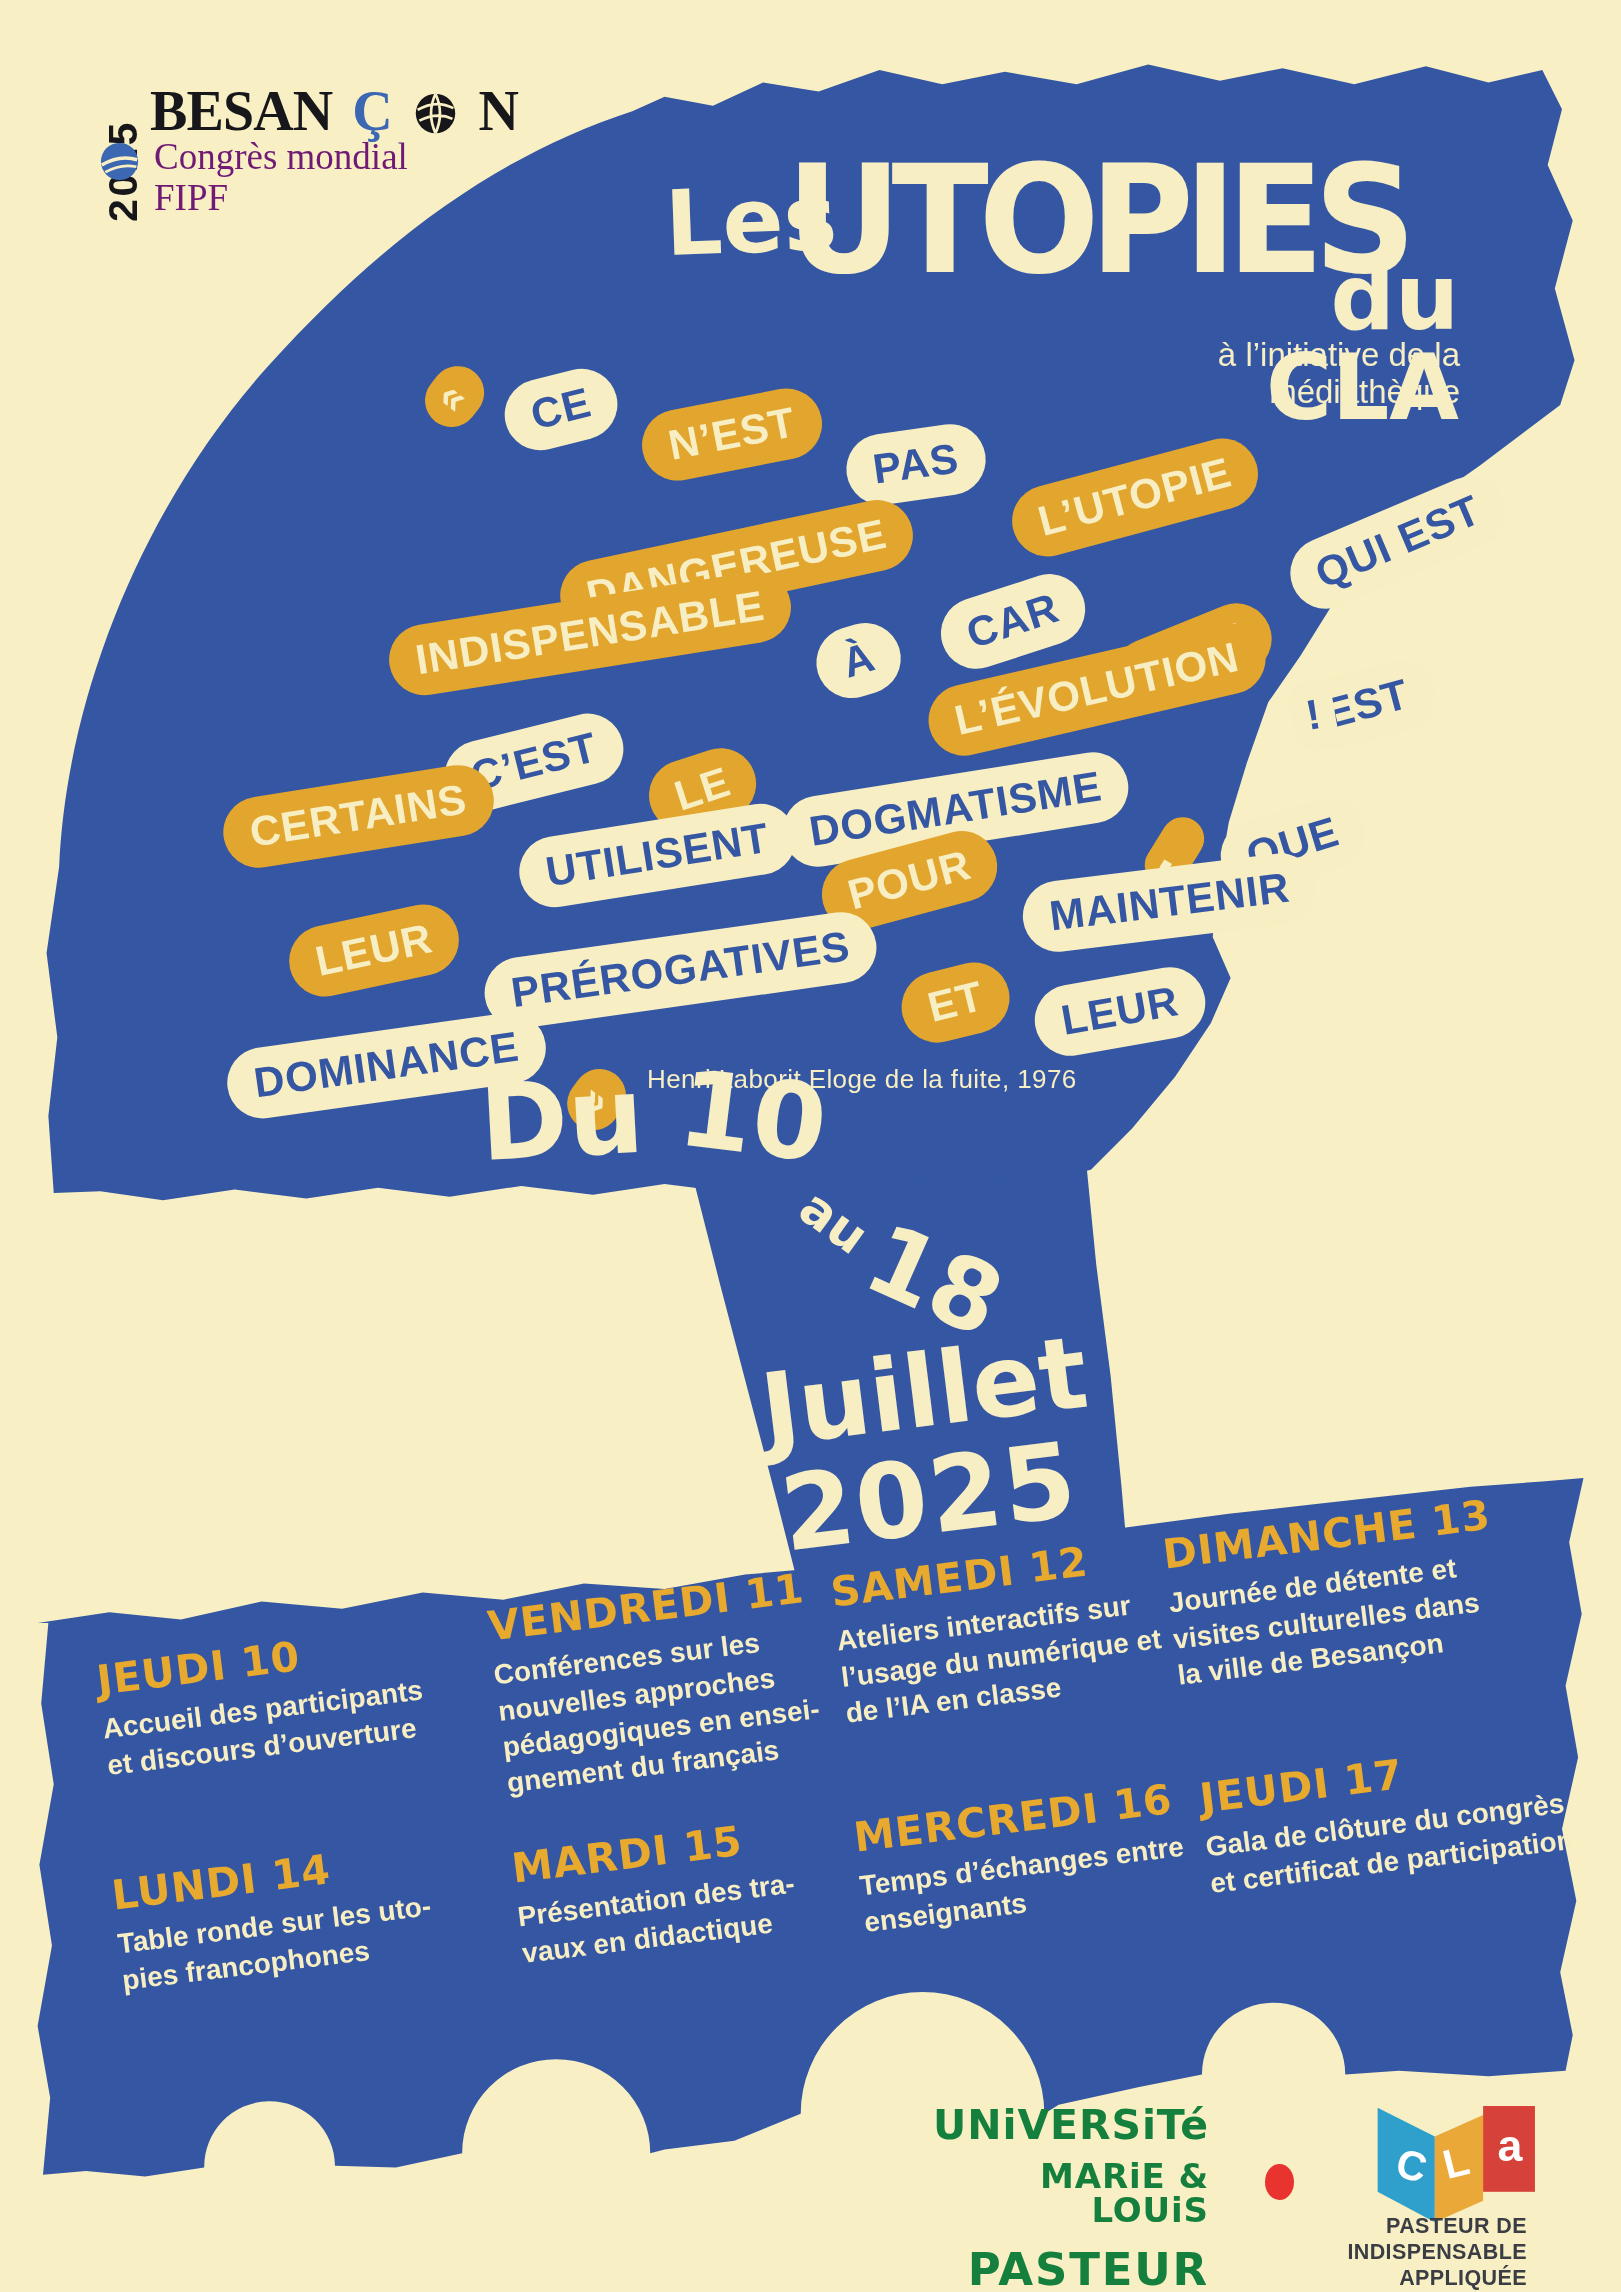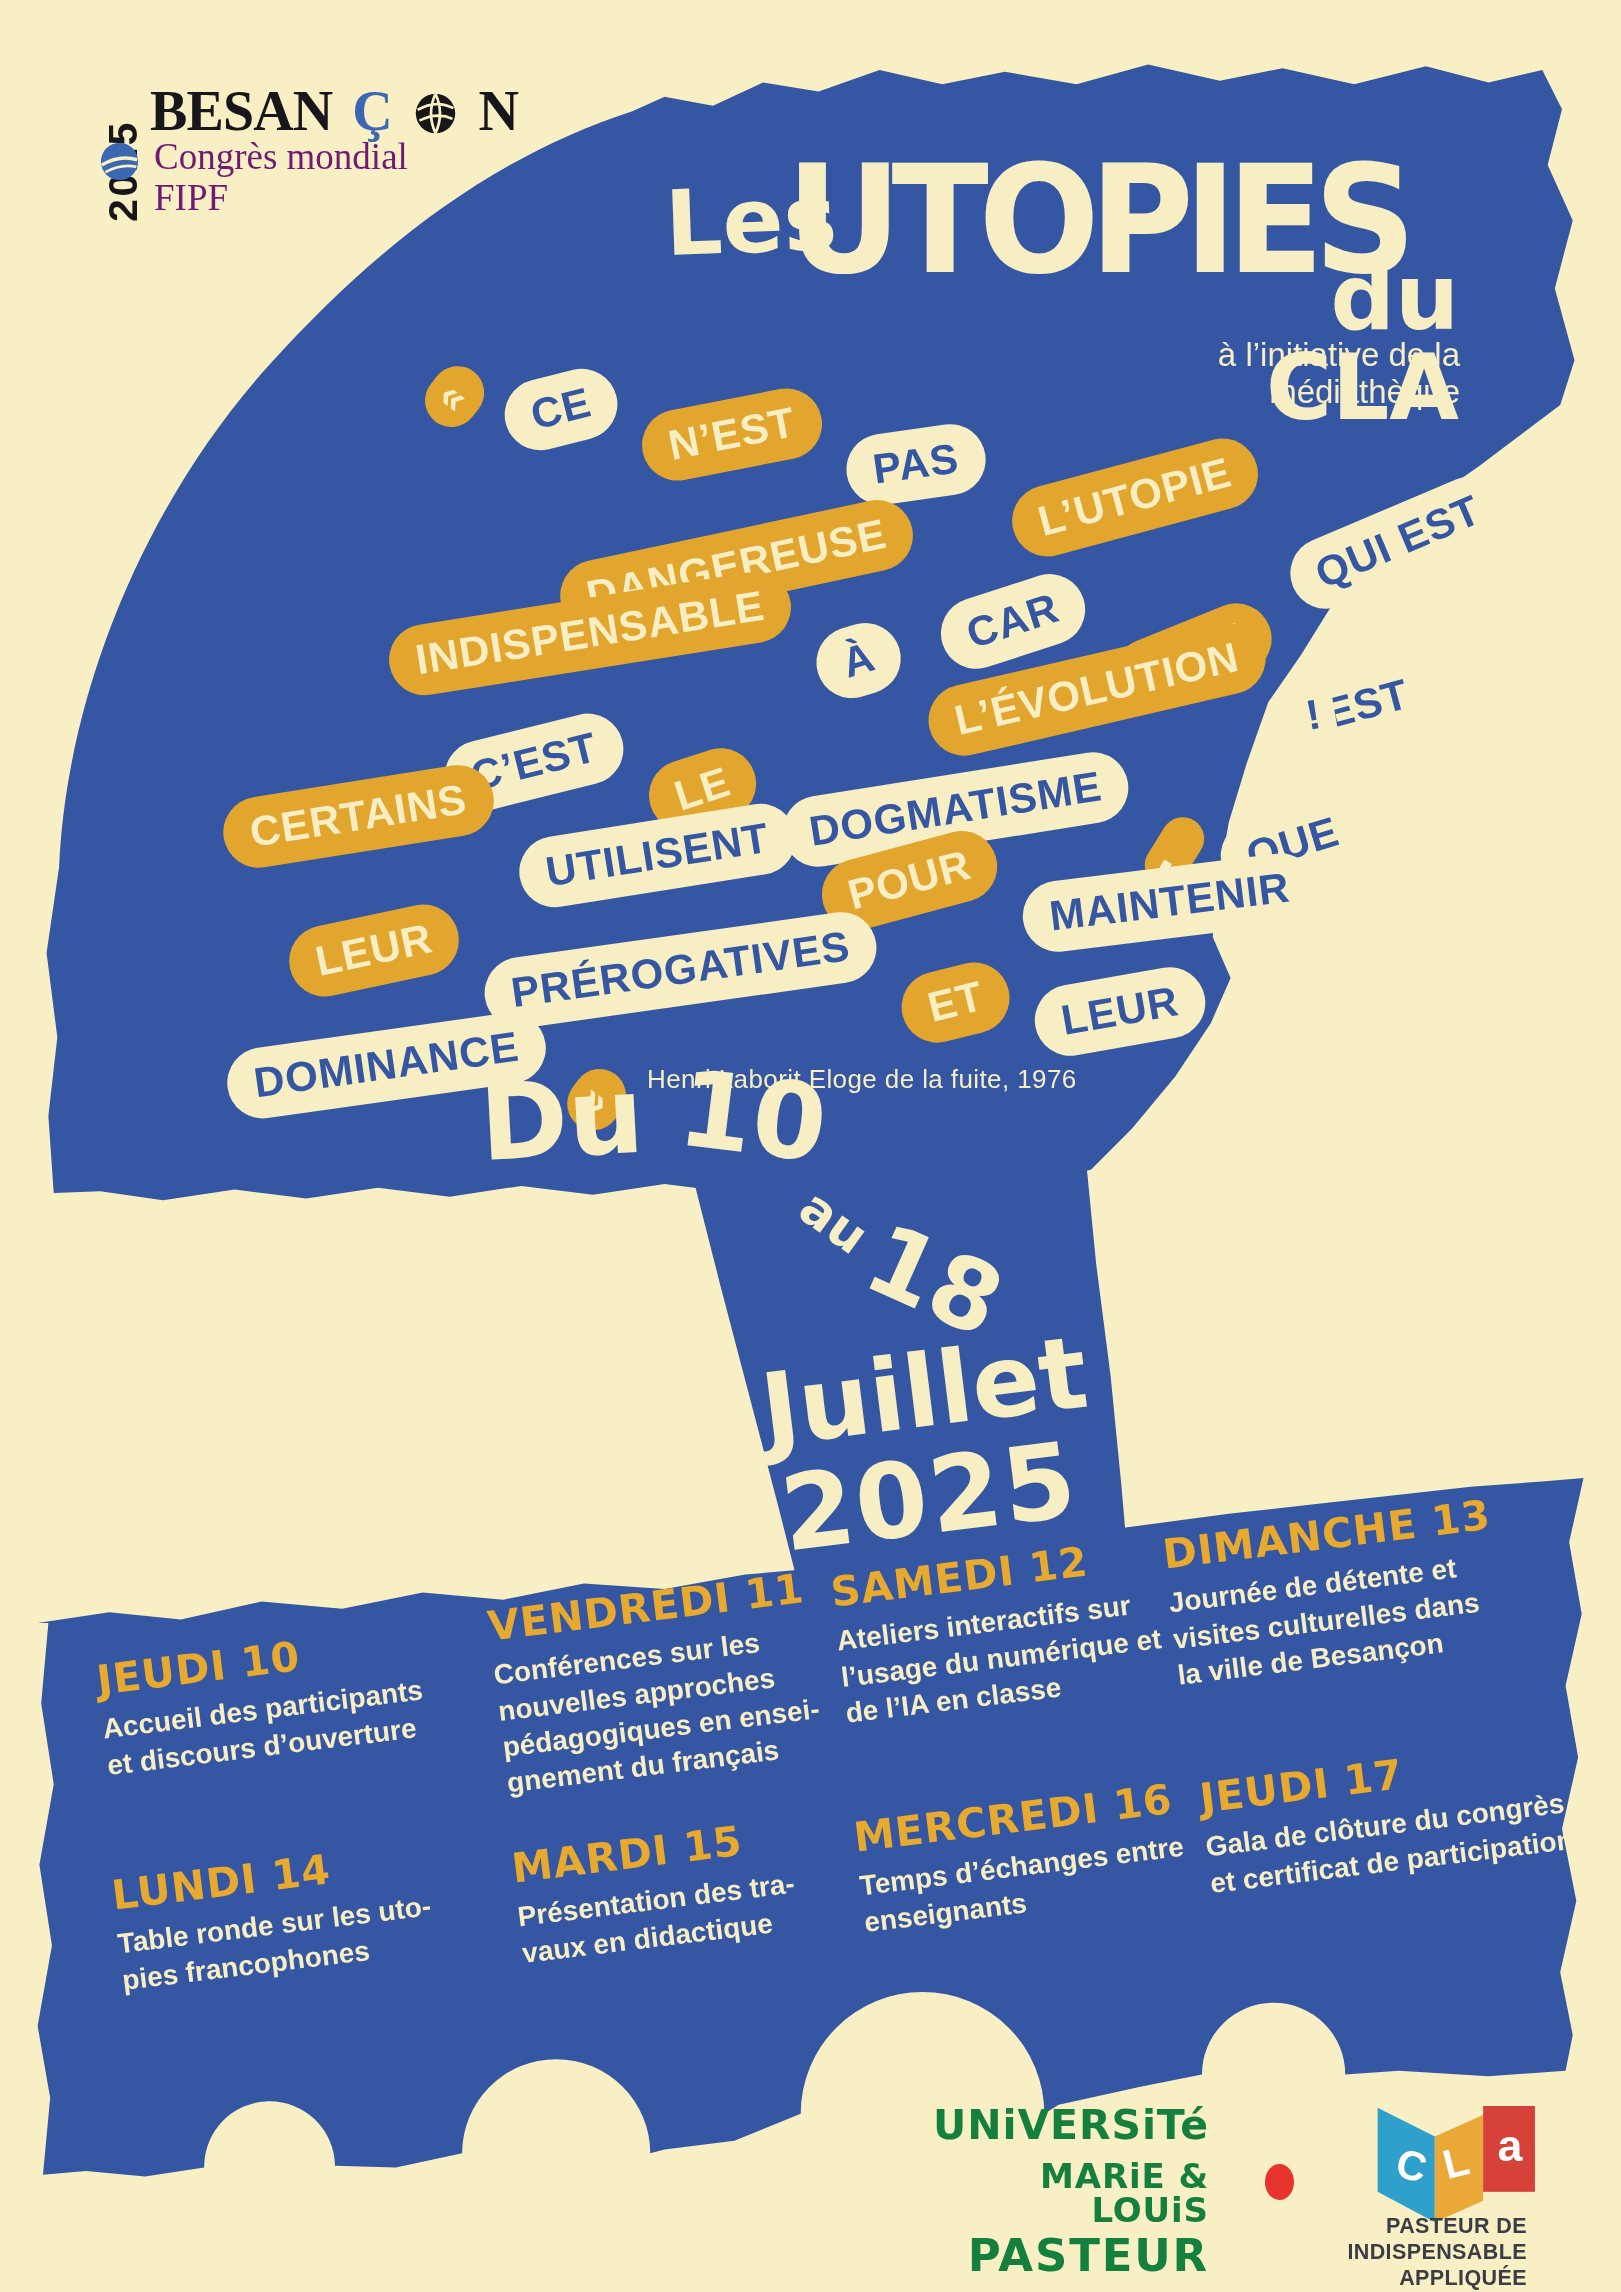--- a/index.html
+++ b/index.html
@@ -84,21 +84,21 @@
     font-family:"DejaVu Sans",sans-serif;}
   .sched .ln{font-size:28px;font-weight:600;line-height:1.3;}
   .s1{left:94px;top:1657px}.s2{left:485px;top:1603px}.s3{left:828px;top:1569px}.s4{left:1160px;top:1531px}
   .s5{left:109px;top:1872px}.s6{left:509px;top:1845px}.s7{left:851px;top:1814px}.s8{left:1197px;top:1775px}
 
   
   .uni{position:absolute;left:922px;top:2105px;width:287px;text-align:right;color:#15803d;
     font-family:"DejaVu Sans",sans-serif;font-weight:800;line-height:1;}
   .uni .l1{font-size:41px;letter-spacing:0.9px;}
   .uni .l2{font-size:34px;margin-top:13px;letter-spacing:0.9px;}
-  .uni .l3{font-size:45px;margin-top:6px;letter-spacing:1.8px;}
+  .uni .l3{font-size:45px;margin-top:20px;letter-spacing:1.8px;}
   .red-dot{position:absolute;left:1265px;top:2164px;width:29px;height:36px;border-radius:50%;background:#E8332F;}
   .cla-book{position:absolute;left:1374px;top:2106px;}
   .cla-caption{position:absolute;left:1231px;top:2214px;width:296px;text-align:right;color:#3A3D44;
     font-size:21.5px;font-weight:800;letter-spacing:0.4px;line-height:1.2;}
 </style>
 </head>
 <body>
 
 <div class="poster">
 

